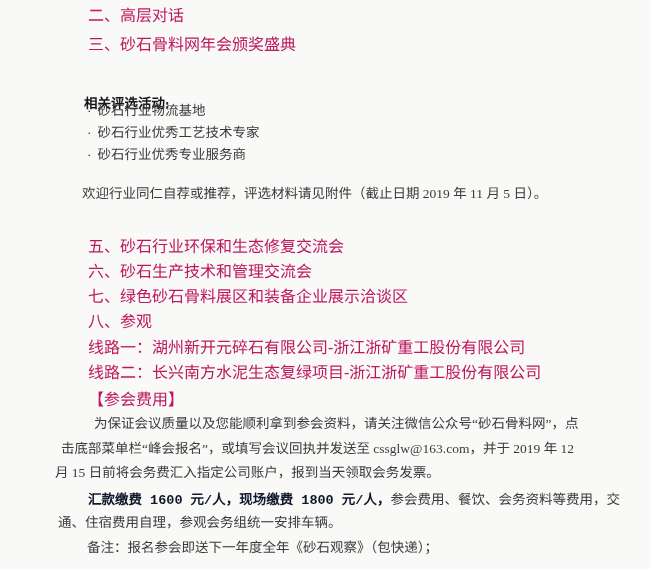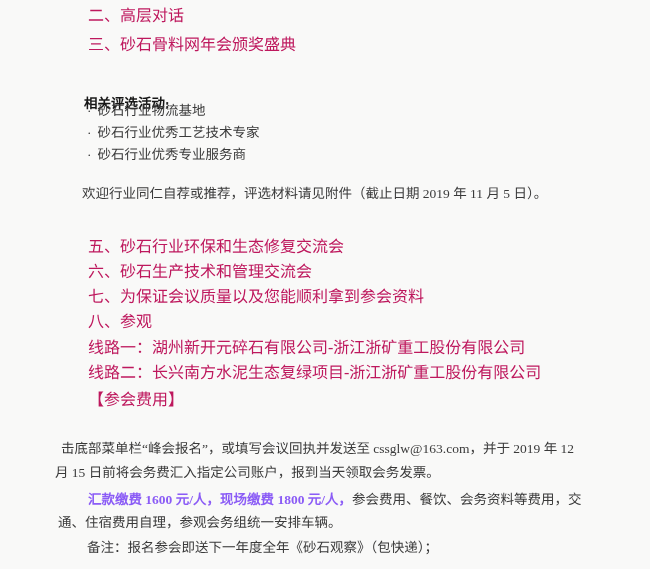--- a/index.html
+++ b/index.html
@@ -28,21 +28,22 @@
     font-size:16px;
   }
   .lbl{
     font-weight:bold;
     color:#161616;
     font-size:13.5px;
     margin-top:37px;
   }
   .bold-run{
     font-weight:bold;
-    color:#8b5cf6;
+    color:#0f172a;
+    font-family:Liberation Mono, monospace;
   }
   .dot{
     display:inline-block;
     margin-right:6px;
     color:#3a3a3a;
   }
   
   .r1{left:88px;top:6px}
   .r2{left:88px;top:35px}
   .r3{left:84px;top:59px}
@@ -78,28 +79,29 @@
   <div class="row lbl r3">相关评选活动:</div>
 
   <div class="row r5"><span class="dot">·</span><span>砂石行业物流基地</span></div>
   <div class="row r6"><span class="dot">·</span><span>砂石行业优秀工艺技术专家</span></div>
   <div class="row r7"><span class="dot">·</span><span>砂石行业优秀专业服务商</span></div>
 
   <div class="row r9">欢迎行业同仁自荐或推荐，评选材料请见附件（截止日期 2019 年 11 月 5 日）。</div>
 
   <div class="row h r12">六、砂石生产技术和管理交流会</div>
   <div class="row h r11">五、砂石行业环保和生态修复交流会</div>
-  <div class="row h r13">七、为保证会议质量以及您能顺利拿到参会资料</div>
+  <div class="row h r13">七、绿色砂石骨料展区和装备企业展示洽谈区</div>
   <div class="row h r14">八、参观</div>
 
   <div class="row h r16">线路二：长兴南方水泥生态复绿项目-浙江浙矿重工股份有限公司</div>
   <div class="row h r15">线路一：湖州新开元碎石有限公司-浙江浙矿重工股份有限公司</div>
 
   <div class="row h r17">【参会费用】</div>
 
+  <div class="row r18">为保证会议质量以及您能顺利拿到参会资料，请关注微信公众号“砂石骨料网”，点</div>
   <div class="row r19">击底部菜单栏“峰会报名”，或填写会议回执并发送至 cssglw@163.com，并于 2019 年 12</div>
   <div class="row r20">月 15 日前将会务费汇入指定公司账户，报到当天领取会务发票。</div>
 
   <div class="row r21"><span class="bold-run">汇款缴费 1600 元/人，现场缴费 1800 元/人，</span><span>参会费用、餐饮、会务资料等费用，交</span></div>
   <div class="row r22">通、住宿费用自理，参观会务组统一安排车辆。</div>
 
   <div class="row r23">备注：报名参会即送下一年度全年《砂石观察》（包快递）；</div>
 
 </div>
 

